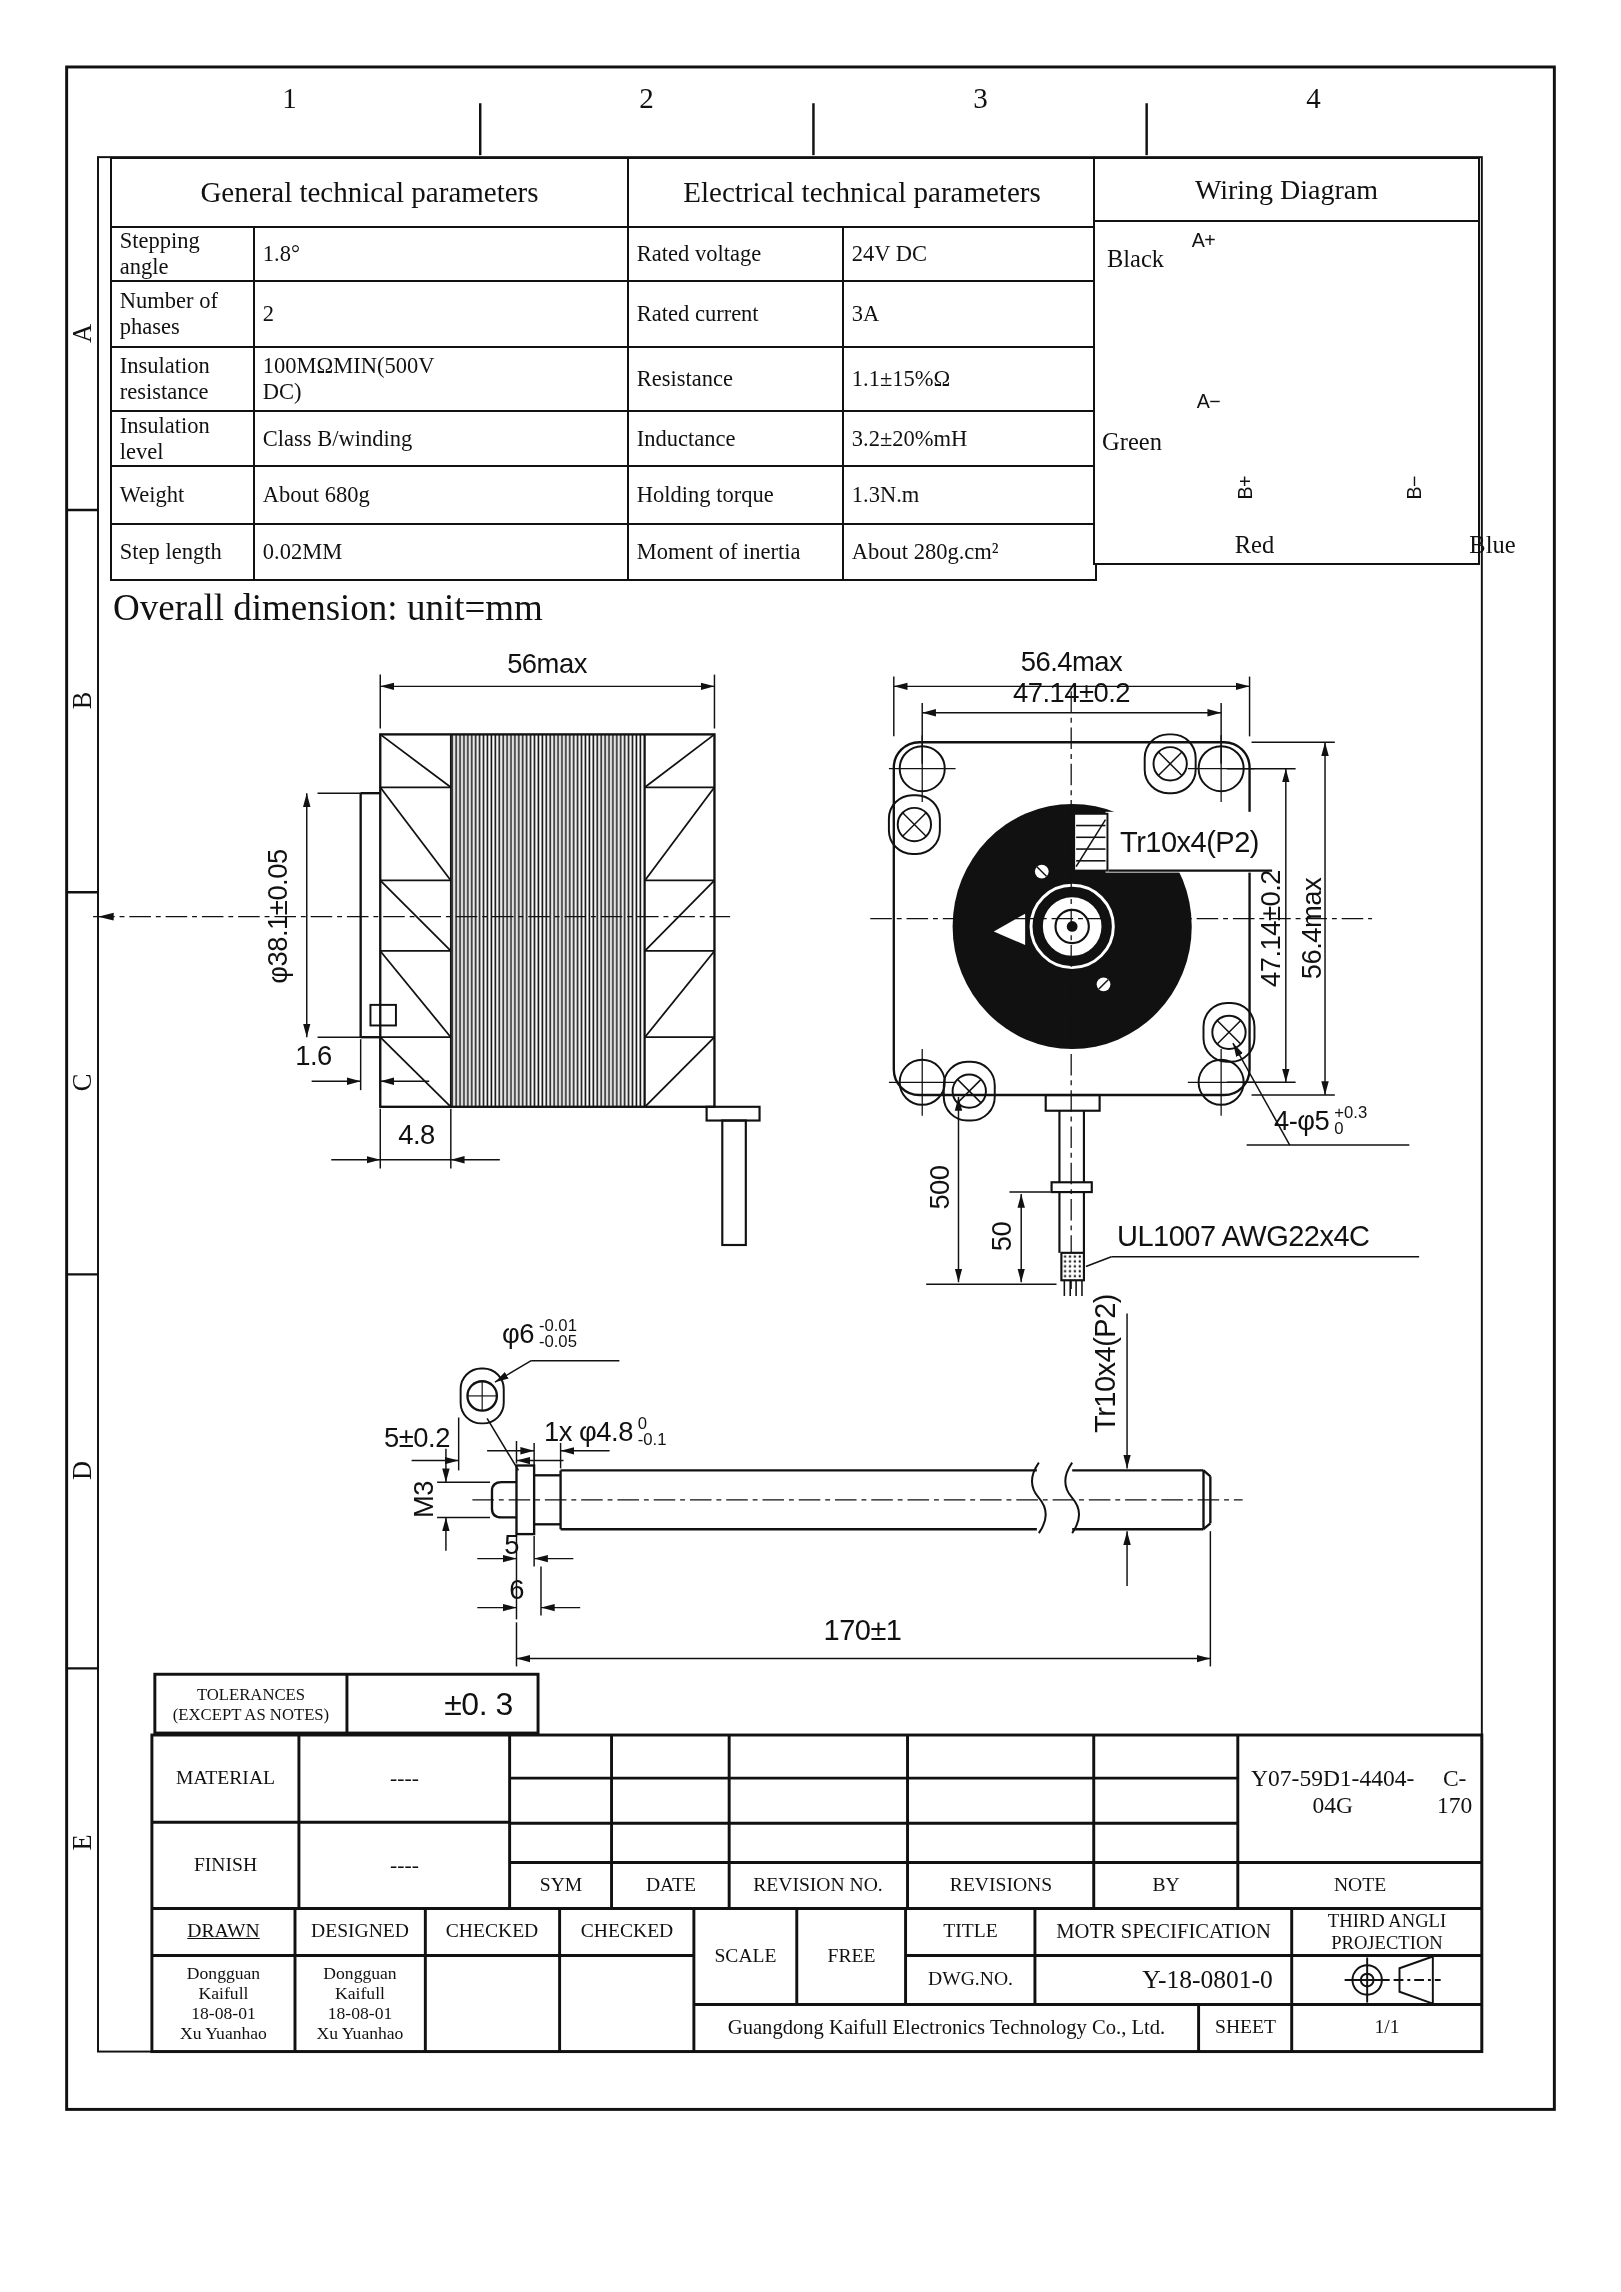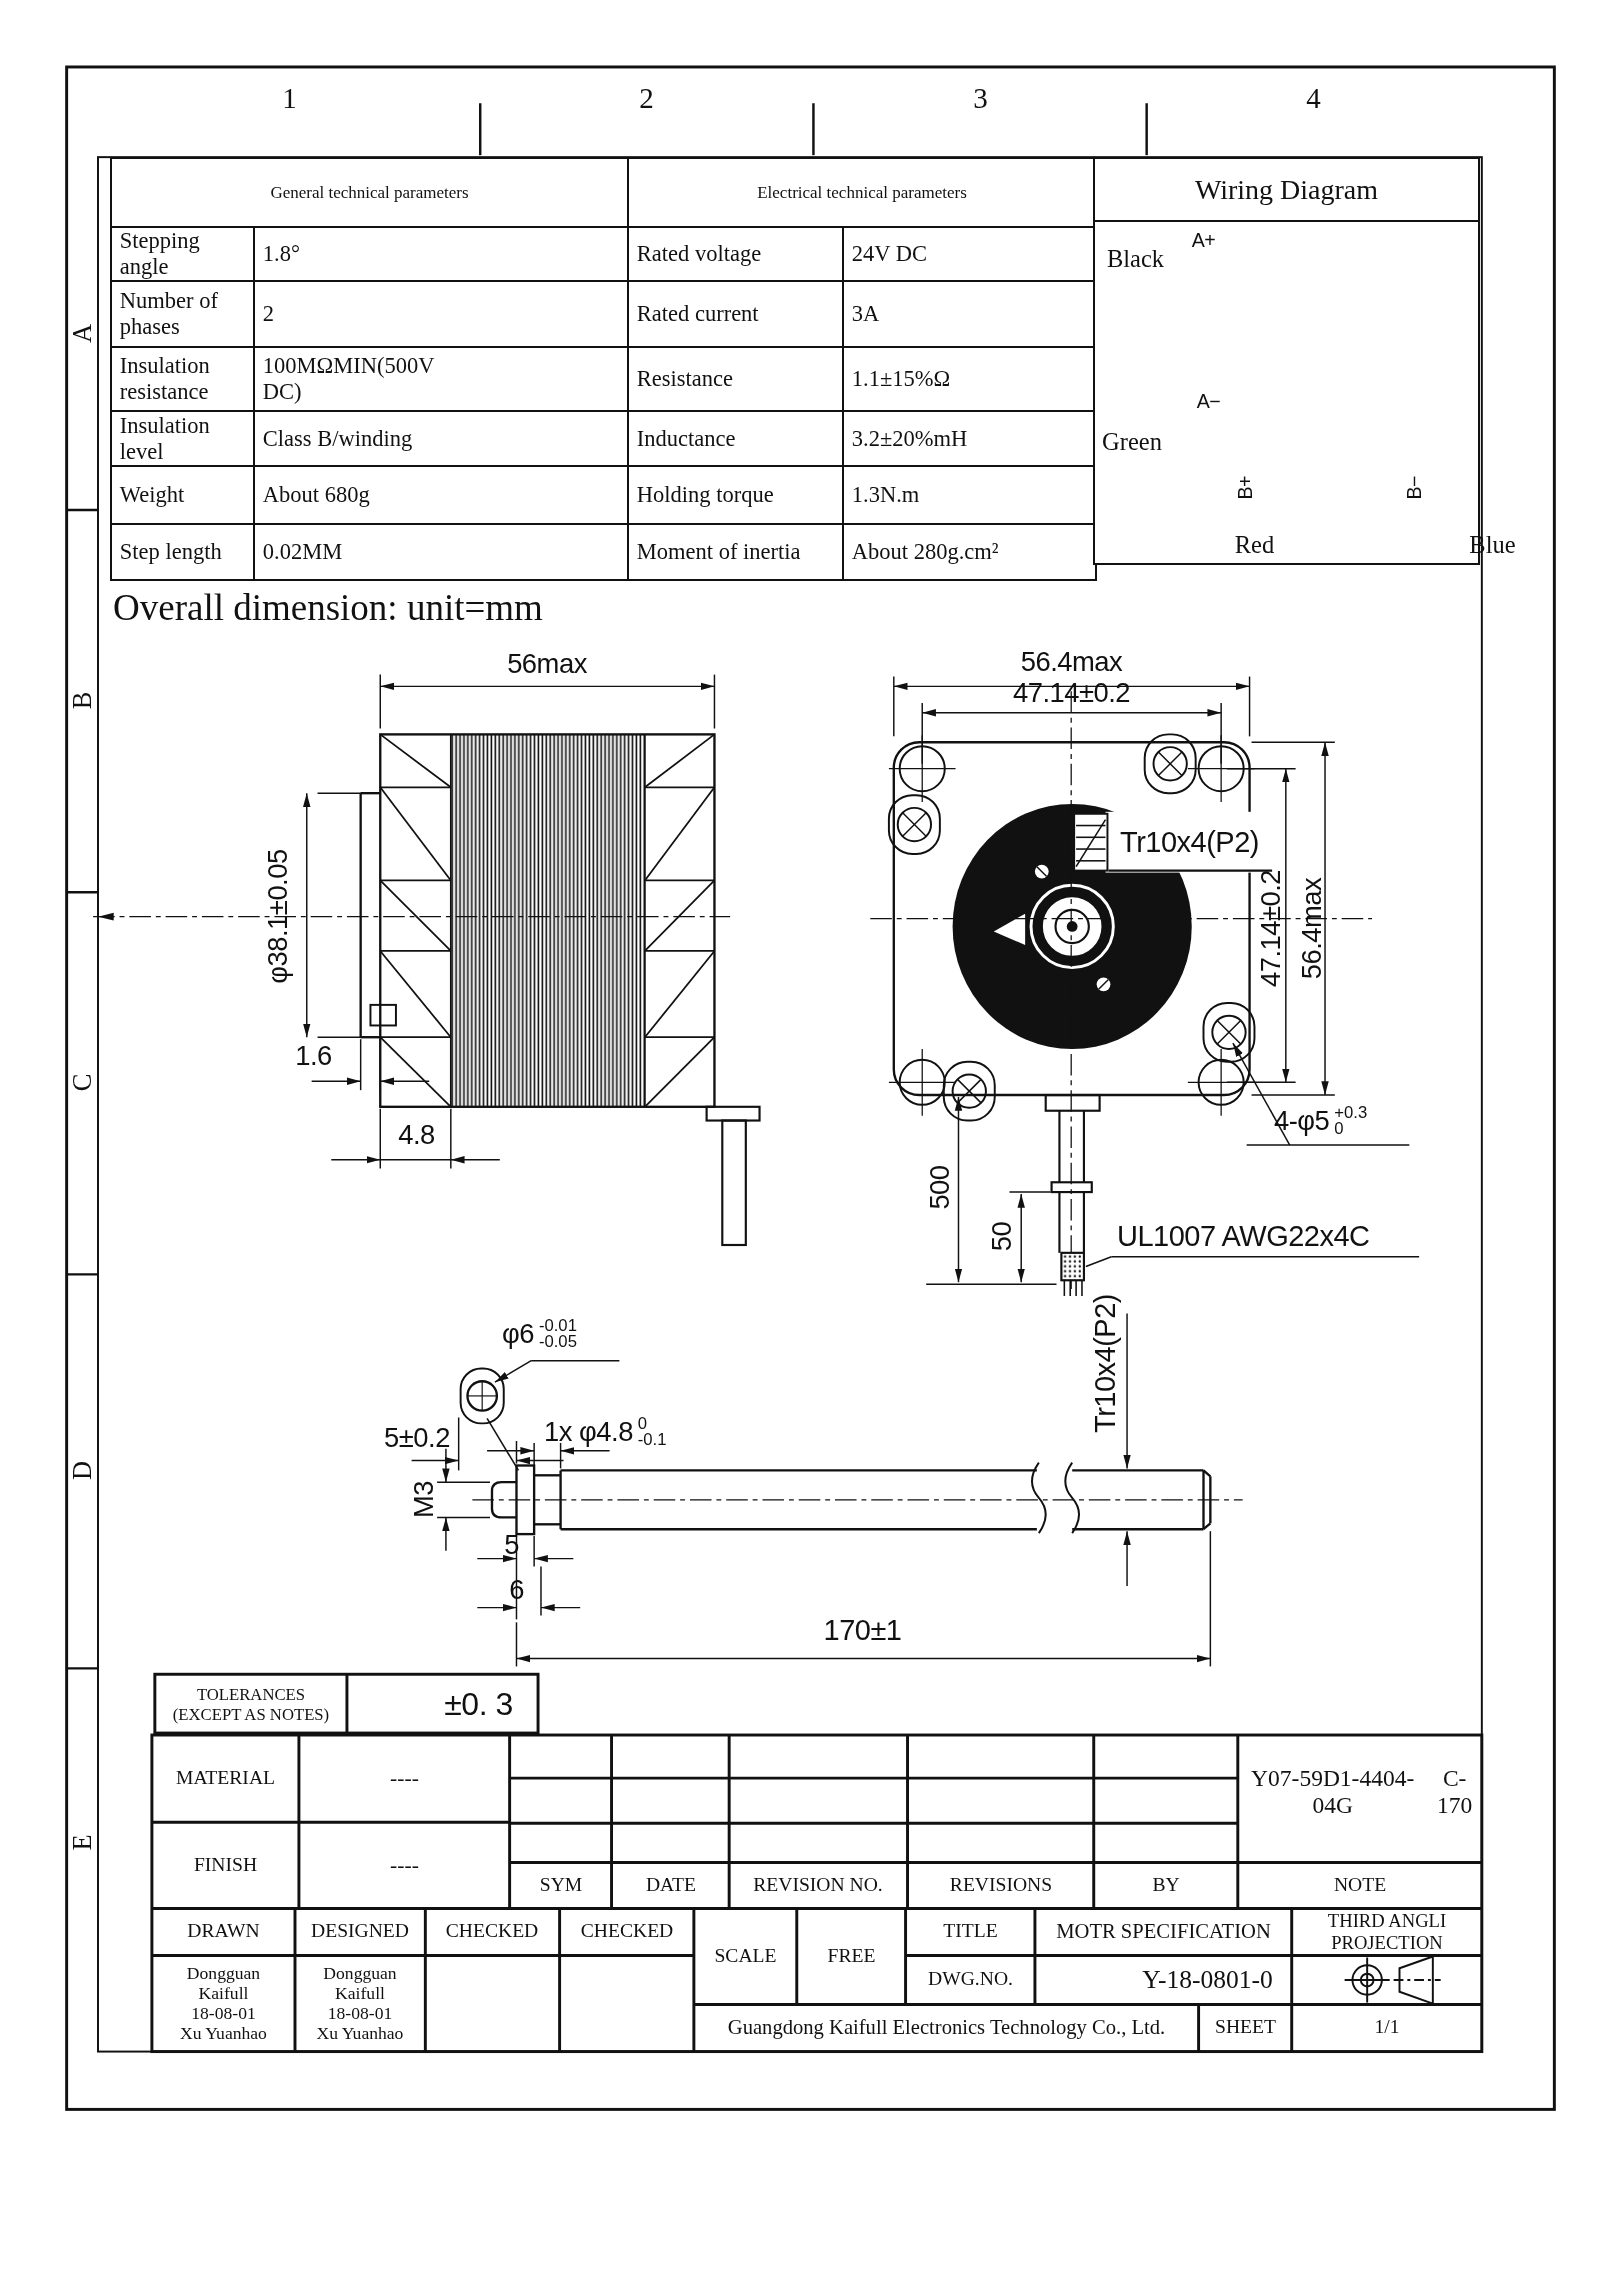--- a/index.html
+++ b/index.html
@@ -17,21 +17,21 @@
   .rot{transform:rotate(-90deg);transform-origin:center center;}
   .stack{display:inline-flex;flex-direction:column;font-size:16.7px;line-height:15.7px;
          margin-left:4.9px;letter-spacing:0;}
   
   #paramGrid{position:absolute;left:110px;top:157px;display:grid;
      grid-template-columns:143px 374px 215px 251px;
      grid-template-rows:69px 54px 66px 64px 55px 58px 54px;
      border:2.9px solid #111;background:#fff;}
   #paramGrid .cell{border-right:2.9px solid #111;border-bottom:2.9px solid #111;
      display:flex;align-items:center;padding:2px 7.8px;font-size:22.5px;white-space:pre-line;}
-  #paramGrid .hd{justify-content:center;font-size:17px;padding:2px;}
+  #paramGrid .hd{justify-content:center;font-size:29px;padding:2px;}
   #paramGrid .noR{border-right:none;}
   #paramGrid .noB{border-bottom:none;}
   #wiringBox{position:absolute;left:1093px;top:157px;width:383px;height:404px;
      border:2.9px solid #111;background:#fff;}
   #wiringBox .whd{height:61px;border-bottom:2.9px solid #111;display:flex;
      align-items:center;justify-content:center;font-size:28px;}
   .sans20{font-family:"Liberation Sans",sans-serif;font-size:19.6px;letter-spacing:-0.5px;}
 </style>
 </head>
 <body>
@@ -454,21 +454,21 @@
   <div class="lbl" style="left:729px;top:1862px;width:178px;height:46px;font-size:19.6px;">REVISION NO.</div>
   <div class="lbl" style="left:908px;top:1862px;width:186px;height:46px;font-size:19.6px;">REVISIONS</div>
   <div class="lbl" style="left:1094px;top:1862px;width:144px;height:46px;font-size:19.6px;">BY</div>
   <div class="lbl" style="left:1238px;top:1862px;width:244px;height:46px;font-size:19.6px;">NOTE</div>
 
   <div class="lbl" style="left:1238px;top:1753px;width:244px;height:78px;font-size:23.5px;flex-direction:row;">
     <span>Y07-59D1-4404-04G</span>
     <span>C-170</span>
   </div>
 
-  <div class="lbl" style="left:152px;top:1908px;width:143px;height:47px;font-size:19.6px;">DRAWN</div>
+  <div class="lbl" style="left:152px;top:1908px;width:143px;height:47px;font-size:19.6px;text-decoration:underline;">DRAWN</div>
   <div class="lbl" style="left:295px;top:1908px;width:130px;height:47px;font-size:19.6px;">DESIGNED</div>
   <div class="lbl" style="left:425px;top:1908px;width:134px;height:47px;font-size:19.6px;">CHECKED</div>
   <div class="lbl" style="left:560px;top:1908px;width:134px;height:47px;font-size:19.6px;">CHECKED</div>
 
   <div class="lbl" style="left:152px;top:1957px;width:143px;height:92px;font-size:17.6px;flex-direction:column;">
     <span>Dongguan</span>
     <span>Kaifull</span>
     <span>18-08-01</span>
     <span>Xu Yuanhao</span>
   </div>

